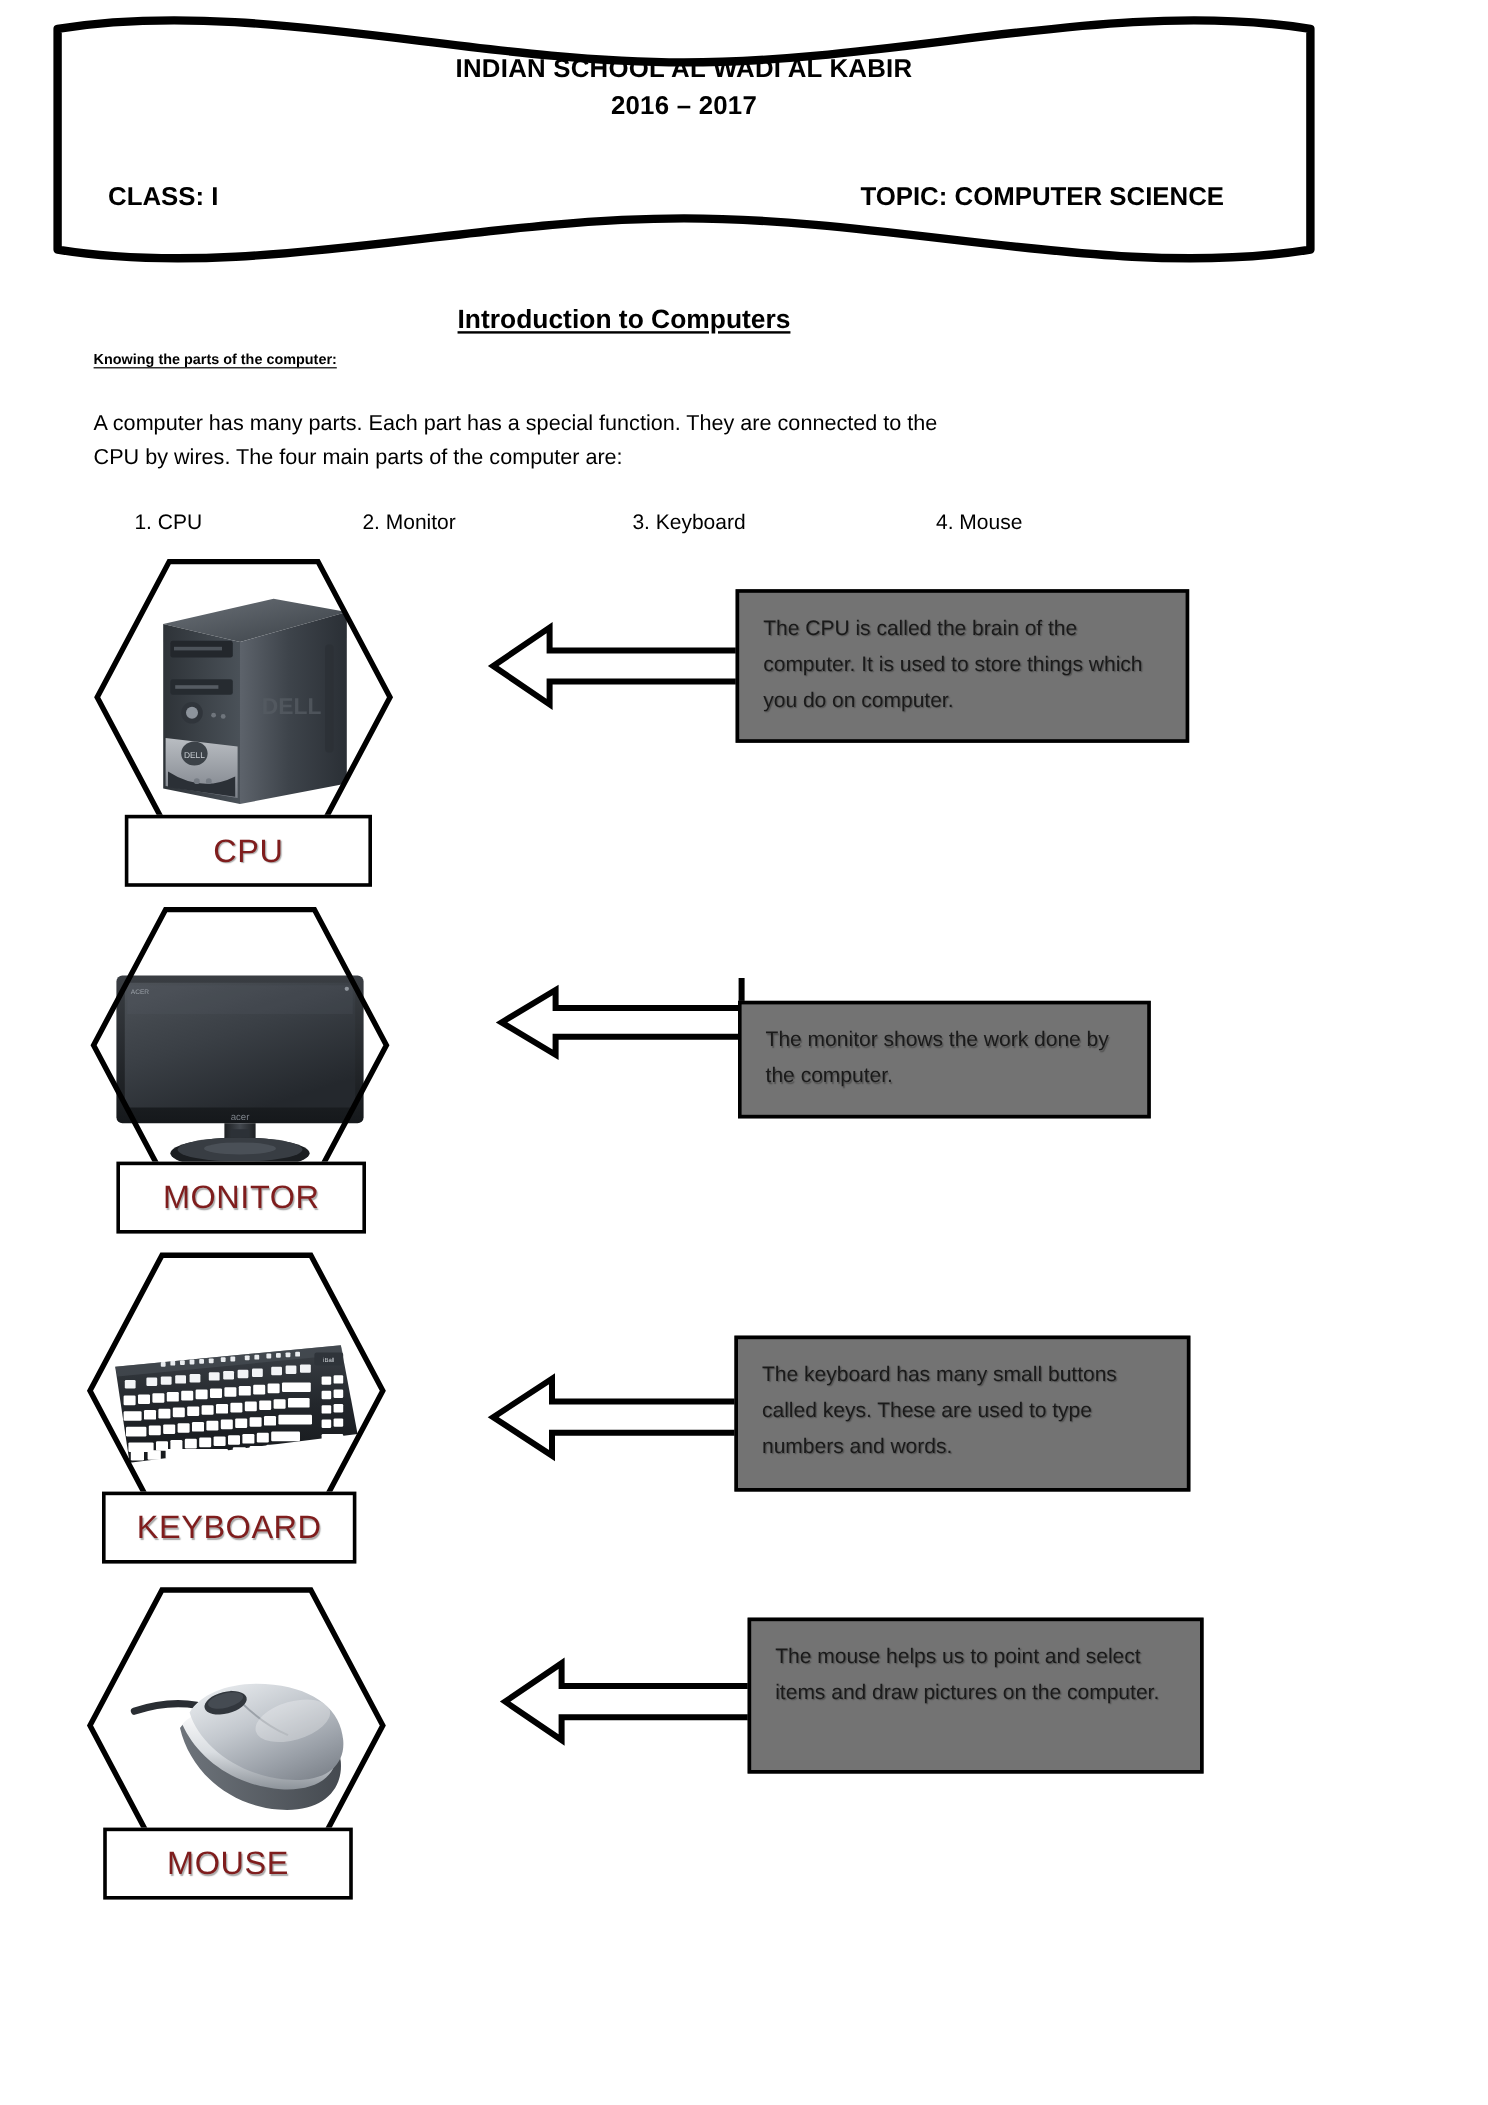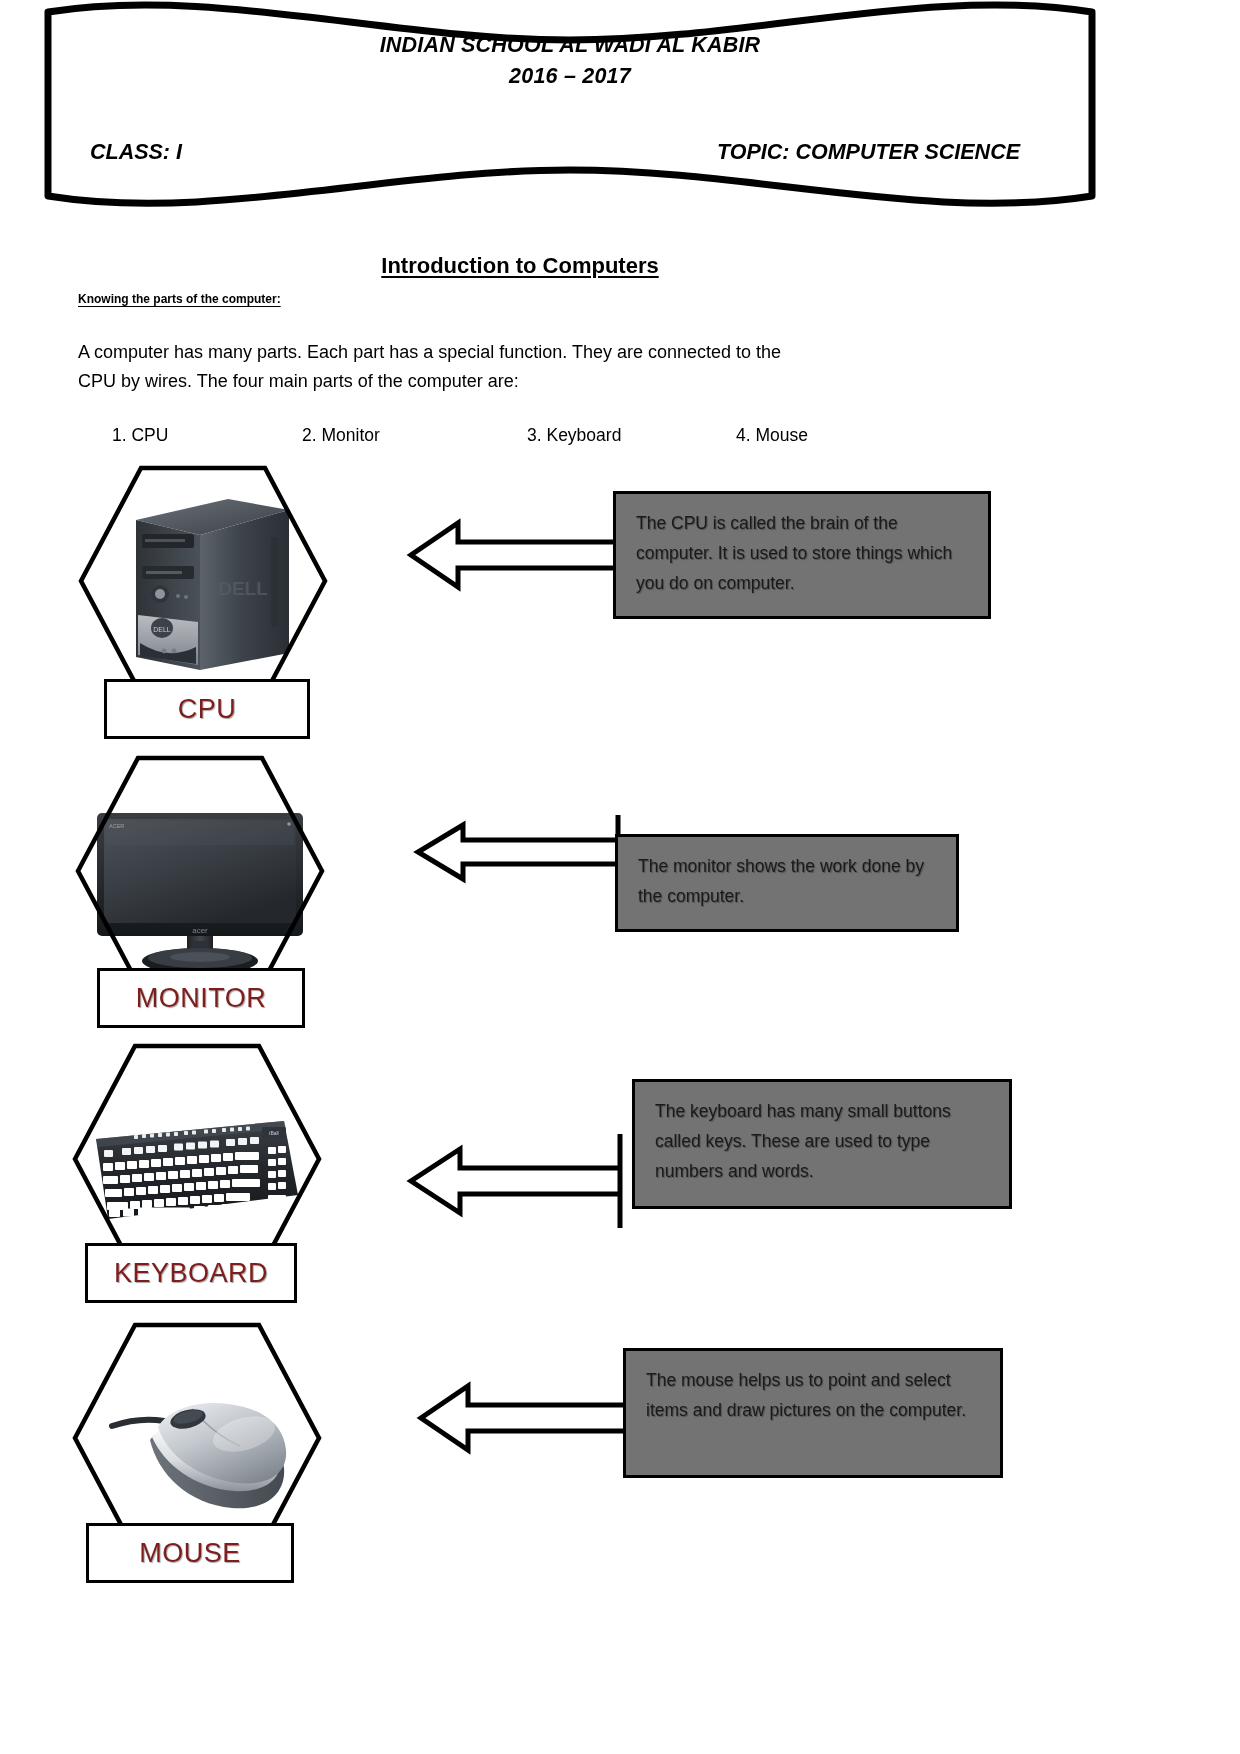--- a/index.html
+++ b/index.html
@@ -13,24 +13,23 @@
     position: relative;
     font-family: "Liberation Sans", sans-serif;
     color: #000000;
     overflow: hidden;
   }
 
   
   .banner {
     position: absolute;
     left: 30px;
-    top: 0px;
+    top: 12px;
     width: 1080px;
     height: 215px;
-    font-style: italic;
   }
   .banner svg { display: block; width: 100%; height: 100%; }
   .banner-text {
     position: absolute;
     left: 0; top: 0; width: 100%; height: 100%;
     display: flex;
     flex-direction: column;
     align-items: center;
     justify-content: flex-start;
     padding-top: 30px;
@@ -96,21 +95,21 @@
     font-size: 17.5px;
   }
   .parts-list .pl {
     position: absolute;
     top: 0;
     white-space: nowrap;
   }
   .pl-1 { left: 0px; }
   .pl-2 { left: 190px; }
   .pl-3 { left: 415px; }
-  .pl-4 { left: 624px; }
+  .pl-4 { left: 668px; }
 
   
   .part-row { position: absolute; left: 0; width: 1240px; }
 
   .hex-wrap {
     position: absolute;
     width: 250px;
     height: 232px;
   }
   .hex-wrap svg.hexline {
@@ -444,21 +443,21 @@
   </div>
 
   <div class="label-box" style="left:85px; top:1243px; width:206px; height:54px;">KEYBOARD</div>
 
   <div class="arrow-wrap" style="left:408px; top:1131px;">
     <svg width="215" height="100" viewBox="0 0 215 100" aria-hidden="true">
       <polygon points="212,3 212,37 52,37 52,18 3,50 52,82 52,63 212,63 212,97" fill="#ffffff" stroke="#000000" stroke-width="5" stroke-linejoin="miter"></polygon>
     </svg>
   </div>
 
-  <div class="callout" style="left:612px; top:1079px; width:380px; height:130px;margin-left:20px;">The keyboard has many small buttons called keys. These are used to type numbers and words.</div>
+  <div class="callout" style="left:612px; top:1113px; width:380px; height:130px;">The keyboard has many small buttons called keys. These are used to type numbers and words.</div>
 </div>
 
 <div class="part-row">
 
   <div class="hex-wrap" style="left:72px; top:1322px;">
     <div class="hex-art">
       <svg viewBox="0 0 250 232" aria-hidden="true">
         <defs>
           <linearGradient id="mouseTop" x1="0.15" y1="0" x2="0.85" y2="1">
             <stop offset="0" stop-color="#e9ecef"></stop>

